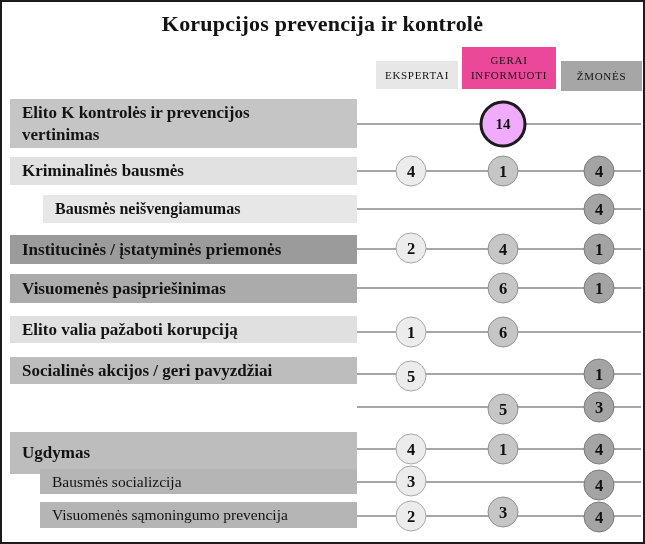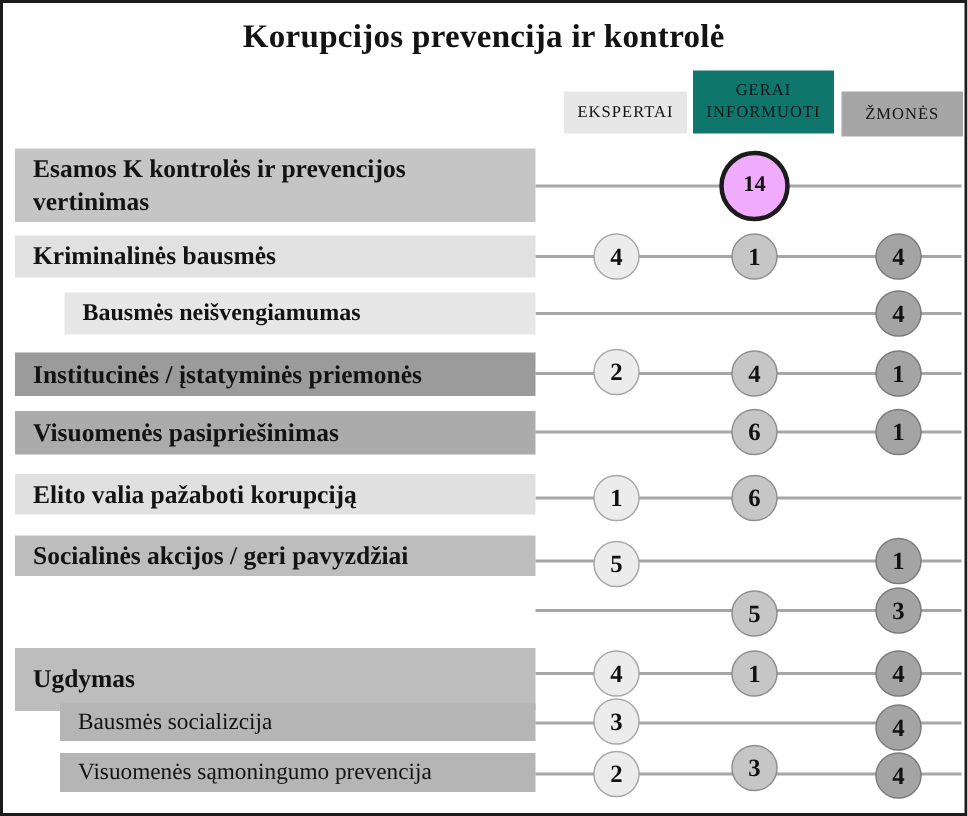--- a/index.html
+++ b/index.html
@@ -43,26 +43,26 @@
   }
 </style>
 </head>
 <body>
 
 <div class="figure">
 
   <div class="title">Korupcijos prevencija ir kontrolė</div>
 
   <div class="col-header" style="left:374px; top:59px; width:82px; height:28px; background:#e7e7e7;">EKSPERTAI</div>
-  <div class="col-header" style="left:460px; top:45px; width:94px; height:42px; background:#0f766e;">GERAI INFORMUOTI</div>
+  <div class="col-header" style="left:460px; top:45px; width:94px; height:42px; background:#ec4899;">GERAI INFORMUOTI</div>
   <div class="col-header" style="left:559px; top:59px; width:81px; height:30px; background:#a6a6a6;">ŽMONĖS</div>
 
   <div class="line" style="top:121px;"></div>
   <div class="bar" style="left:8px; top:97px; width:347px; height:49px; background:#c5c5c5;">
-    <span class="lbl wrap">Esamos K kontrolės ir prevencijos vertinimas</span>
+    <span class="lbl wrap">Elito K kontrolės ir prevencijos vertinimas</span>
   </div>
   <div class="circle big" style="left:501px; top:122px;">
     <span>14</span>
   </div>
 
   <div class="line" style="top:168px;"></div>
   <div class="bar" style="left:8px; top:155px; width:347px; height:28px; background:#e1e1e1;">
     <span class="lbl">Kriminalinės bausmės</span>
   </div>
   <div class="circle e" style="left:409px; top:169px;">

